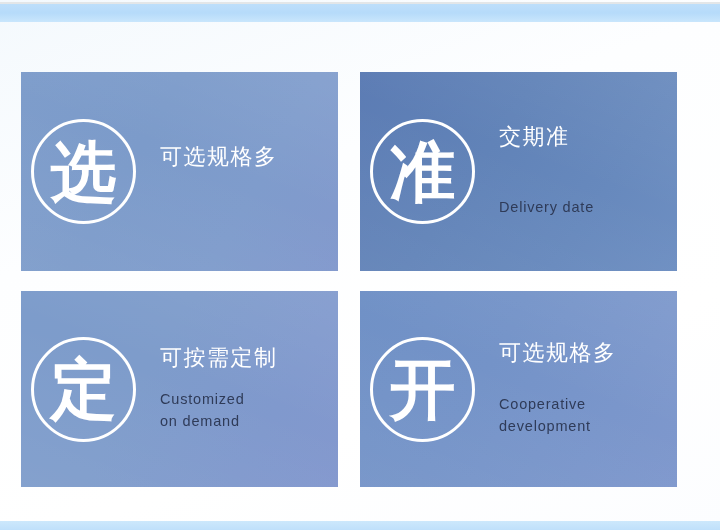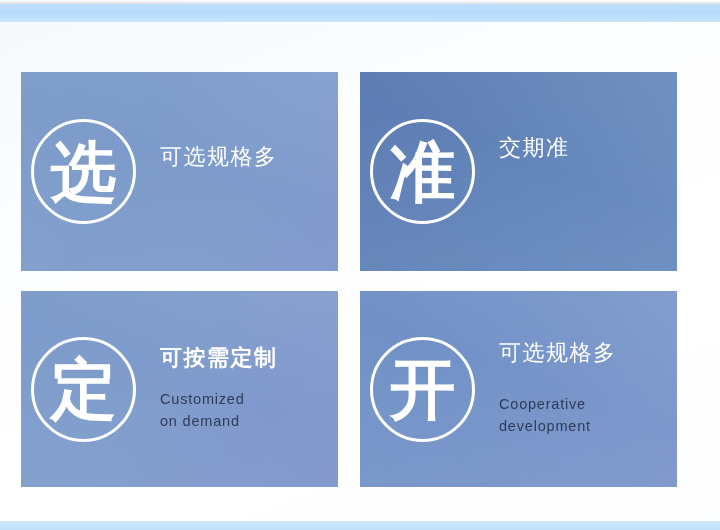--- a/index.html
+++ b/index.html
@@ -135,21 +135,21 @@
     letter-spacing: 0.8px;
     margin: 0;
     font-weight: 400;
     font-family: "Liberation Sans", "DejaVu Sans", sans-serif;
   }
   .subtitle-en .ln { display: block; }
 
   
   .card-2 .title-cn { margin-bottom: 46px; }
   .card-4 .title-cn { margin-bottom: 26px; }
-  .card-3 .title-cn { margin-bottom: 16px; font-weight: bold; }
+  .card-3 .title-cn { margin-bottom: 16px; }
 </style>
 </head>
 <body>
 
 <div id="page">
 
   <div class="band band-top">
     <div class="band-top-hairline"></div>
   </div>
 
@@ -166,20 +166,23 @@
       </div>
     </div>
 
     <div class="card card-2">
       <div class="card-inner">
         <div class="badge">
           <span class="badge-char">准</span>
         </div>
         <div class="text-col">
           <p class="title-cn">交期准</p>
+          <p class="subtitle-en">
+            <span class="ln">Delivery date</span>
+          </p>
         </div>
       </div>
     </div>
 
     <div class="card card-3">
       <div class="card-inner">
         <div class="badge">
           <span class="badge-char">定</span>
         </div>
         <div class="text-col">

